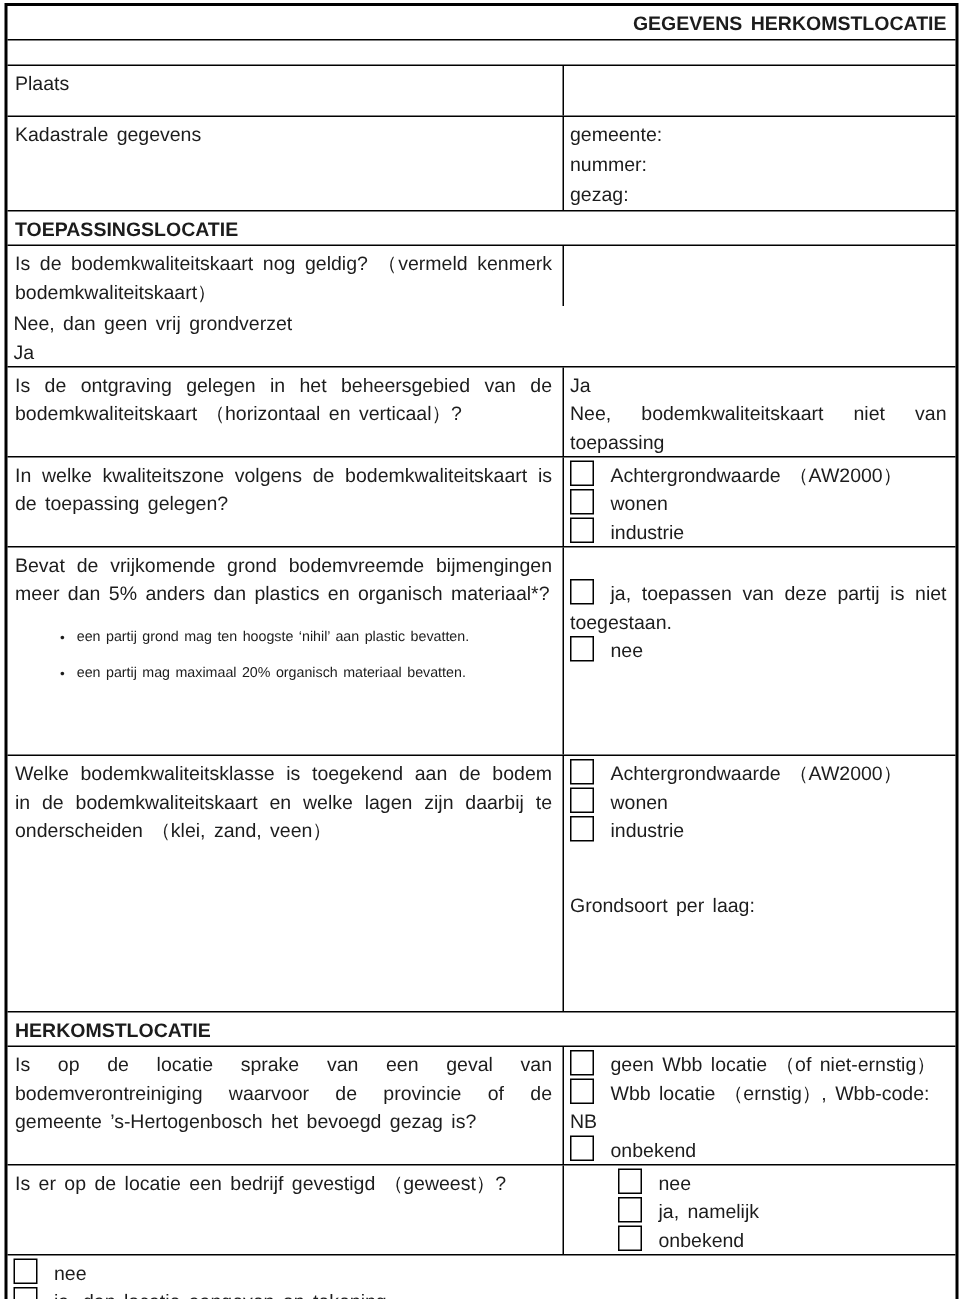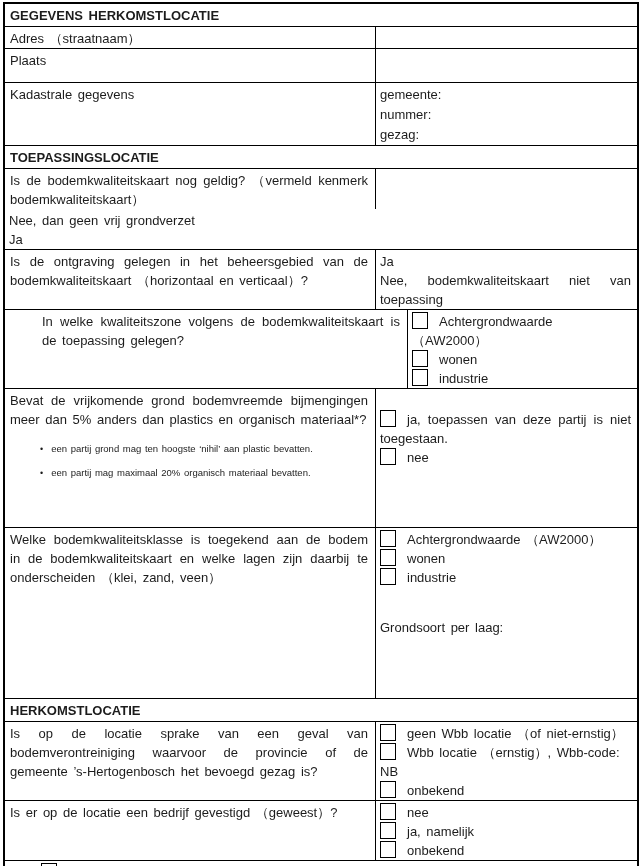--- a/index.html
+++ b/index.html
@@ -8,30 +8,30 @@
     background:#ffffff;color:#1c1c1c;
     font-family:"Liberation Sans","DejaVu Sans",sans-serif;
     font-size:13px;line-height:19px;word-spacing:2px;
   }
   .sheet{
     position:absolute;left:3px;top:2px;width:636px;
     border:2px solid #000;border-bottom:2px solid #000;
     box-sizing:border-box;background:#fff;
   }
   .tr{display:flex;border-top:1px solid #000;box-sizing:border-box;}
-  .tr:first-child{border-top:none;}
+  .tr:first-child{border-top:none;justify-content:flex-end;}
   .td{box-sizing:border-box;}
   .td.l{width:371px;border-right:1px solid #000;padding:2px 7px 0 5px;text-align:justify;}
   .td.r{flex:1;padding:2px 6px 0 4px;}
   .sec{font-weight:bold;padding:2px 6px 1px 5px;line-height:19px;}
   
   .h22{min-height:22px;} .h17{min-height:17px;} .h34{min-height:34px;}
   .h61{min-height:61px;} .h36{min-height:36px;flex-direction:column;} .h54{min-height:54px;}
-  .h57{min-height:57px;padding-left:32px;} .h139{min-height:139px;} .h171{min-height:171px;}
-  .h79{min-height:79px;} .h58{min-height:58px;} .h20{min-height:20px;}
+  .h57{min-height:57px;} .h139{min-height:139px;} .h171{min-height:171px;}
+  .h79{min-height:79px;} .h58{min-height:58px;gap:32px;} .h20{min-height:20px;}
   .lh20{line-height:20px;}
   .opt{line-height:19px;text-align:justify;}
   .cb{
     display:inline-block;width:14px;height:15px;background:#fff;
     border:1px solid #000;vertical-align:-3px;margin-right:11px;
   }
   .plain-line{line-height:19px;}
   .notes{margin-top:14px;padding-left:30px;}
   .note{
     display:flex;gap:8px;font-size:9.5px;line-height:12px;
@@ -44,21 +44,20 @@
 </head>
 <body>
 
 <div class="sheet">
 
   <div class="tr h22">
     <div class="sec">GEGEVENS HERKOMSTLOCATIE</div>
   </div>
 
   <div class="tr h17">
-    <div class="td l">Adres （straatnaam）</div>
     <div class="td r"></div>
   </div>
 
   <div class="tr h34">
     <div class="td l">Plaats</div>
     <div class="td r"></div>
   </div>
 
   <div class="tr h61">
     <div class="td l">Kadastrale gegevens</div>

